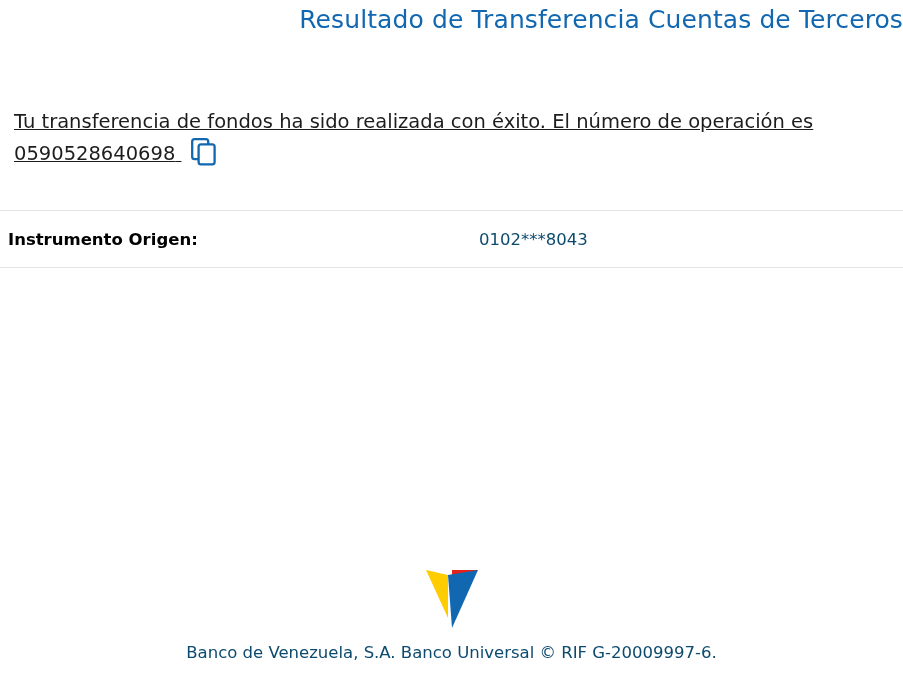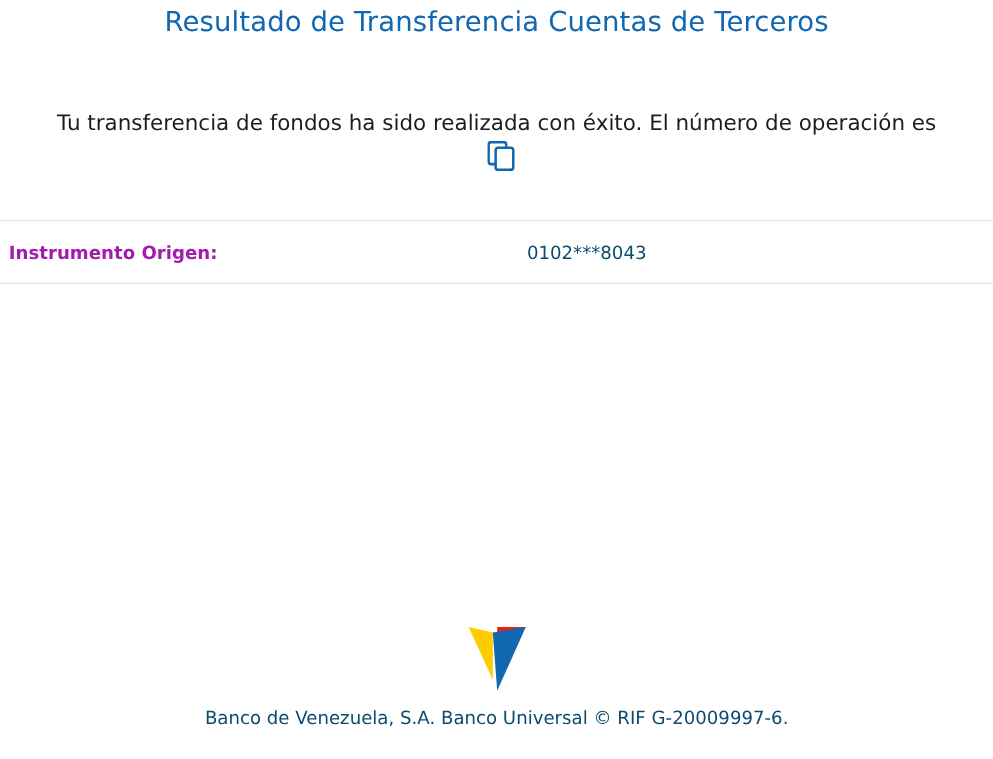--- a/index.html
+++ b/index.html
@@ -15,37 +15,37 @@
     color: #212529;
     overflow: hidden;
     position: relative;
   }
   .page {
     width: 903px;
     height: 690px;
     position: relative;
   }
   .page-title {
-    text-align: center;
+    text-align: right;
     color: #1267b1;
     font-size: 25px;
     font-weight: 400;
     letter-spacing: 0.1px;
     margin: 0;
     padding-top: 4px;
     line-height: 32px;
   }
   .result-message {
-    text-align: center;
     font-size: 19.5px;
     font-weight: 400;
     line-height: 31px;
     color: #1d1d1d;
-    margin: 2px;
+    margin: 12px;
     padding: 58px 2px 0 2px;
+    text-decoration: underline;
   }
   .op-line {
     display: block;
     margin-top: 1px;
   }
   .op-number {
     font-size: 19.5px;
   }
   .copy-btn {
     display: inline-block;
@@ -75,21 +75,21 @@
   .detail-table td {
     font-size: 16.5px;
     padding: 0;
     vertical-align: middle;
     line-height: 22px;
   }
   .detail-table td.label {
     width: 479px;
     padding-left: 8px;
     font-weight: 700;
-    color: #a21caf;
+    color: #000000;
     white-space: nowrap;
   }
   .detail-table td.value {
     font-weight: 400;
     color: #0c4a6e;
     white-space: nowrap;
   }
   .detail-table tr:first-child td { padding-top: 10px; }
   .detail-table tr:last-child td { padding-bottom: 8px; }
   .footer {
@@ -114,20 +114,21 @@
 </head>
 <body>
 
 <div class="page">
 
   <h1 class="page-title">Resultado de Transferencia Cuentas de Terceros</h1>
 
   <div class="result-message">
     <span>Tu transferencia de fondos ha sido realizada con éxito. El número de operación es</span>
     <span class="op-line">
+      <span class="op-number">0590528640698</span>
       <button class="copy-btn" aria-label="copiar">
         <svg width="26" height="28" viewBox="0 0 26 28">
           <rect x="1.2" y="1.2" width="16" height="20" rx="2.4" ry="2.4" fill="none" stroke="#1267b1" stroke-width="2.3"></rect>
           <rect x="7.6" y="6.4" width="16" height="20" rx="2.4" ry="2.4" fill="#ffffff" stroke="#1267b1" stroke-width="2.3"></rect>
         </svg>
       </button>
     </span>
   </div>
 
   <div class="divider top"></div>

